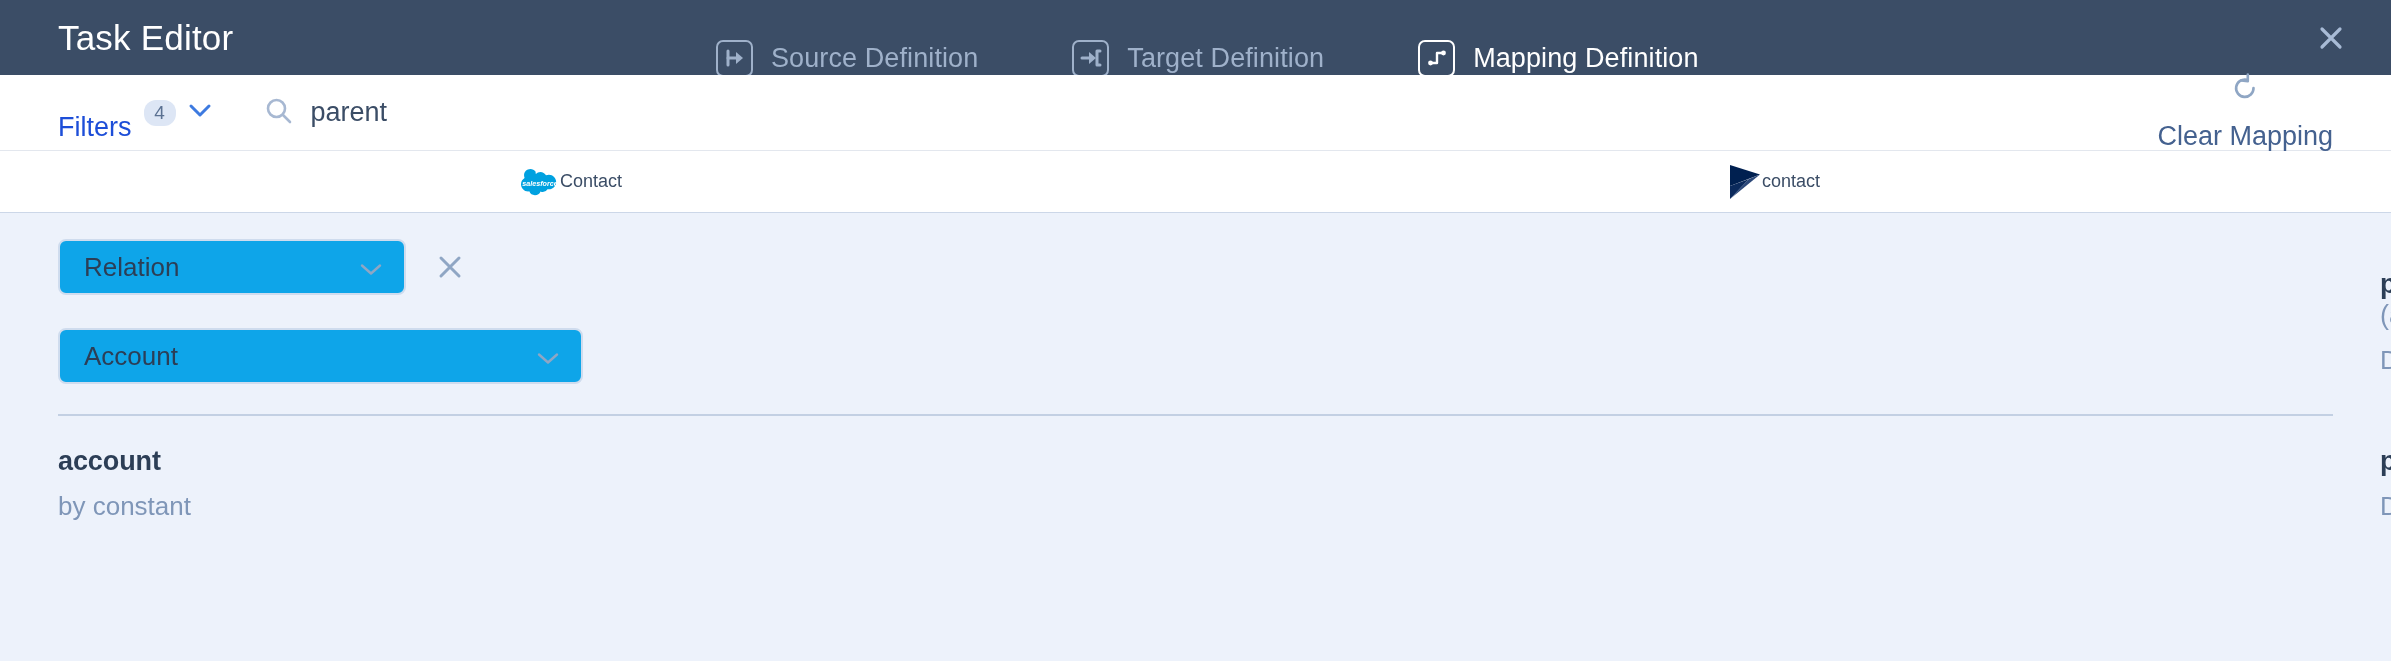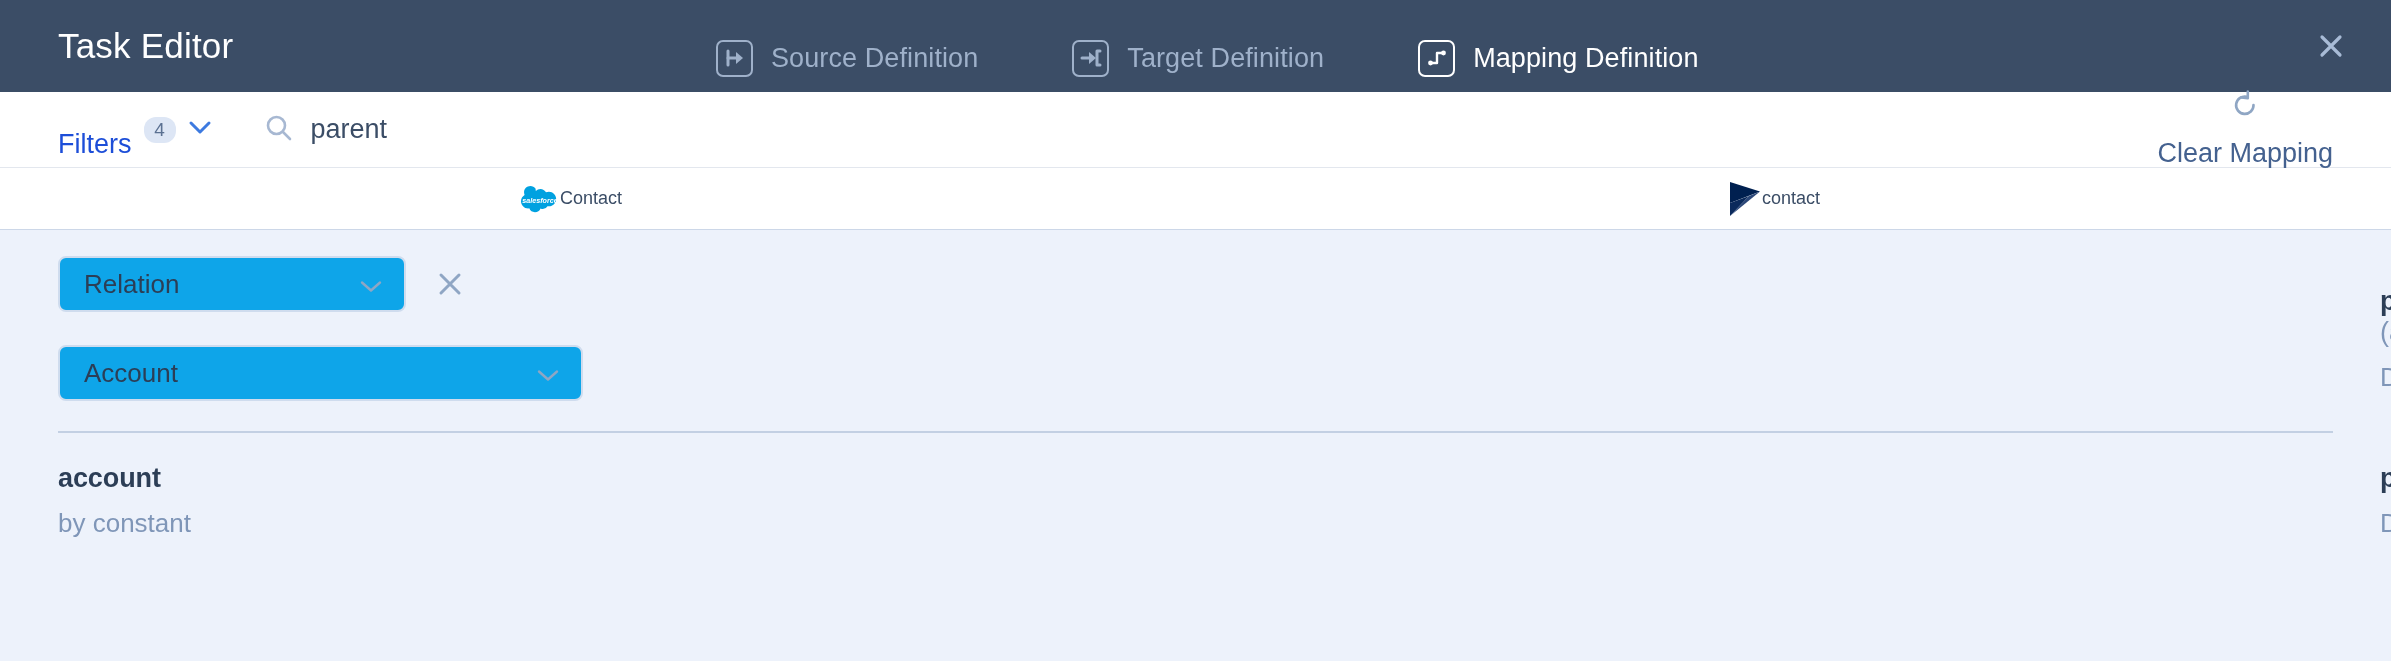--- a/index.html
+++ b/index.html
@@ -11,21 +11,21 @@
     height: 661px;
     background: #edf2fb;
     font-family: "Liberation Sans", sans-serif;
     overflow: hidden;
     -webkit-font-smoothing: antialiased;
   }
 
   
   .header {
     position: relative;
-    height: 92px;
+    height: 75px;
     background: #3b4d66;
     display: flex;
     align-items: center;
     box-sizing: border-box;
   }
   .app-title {
     color: #ffffff;
     font-size: 35px;
     font-weight: 400;
     margin-left: 58px;

